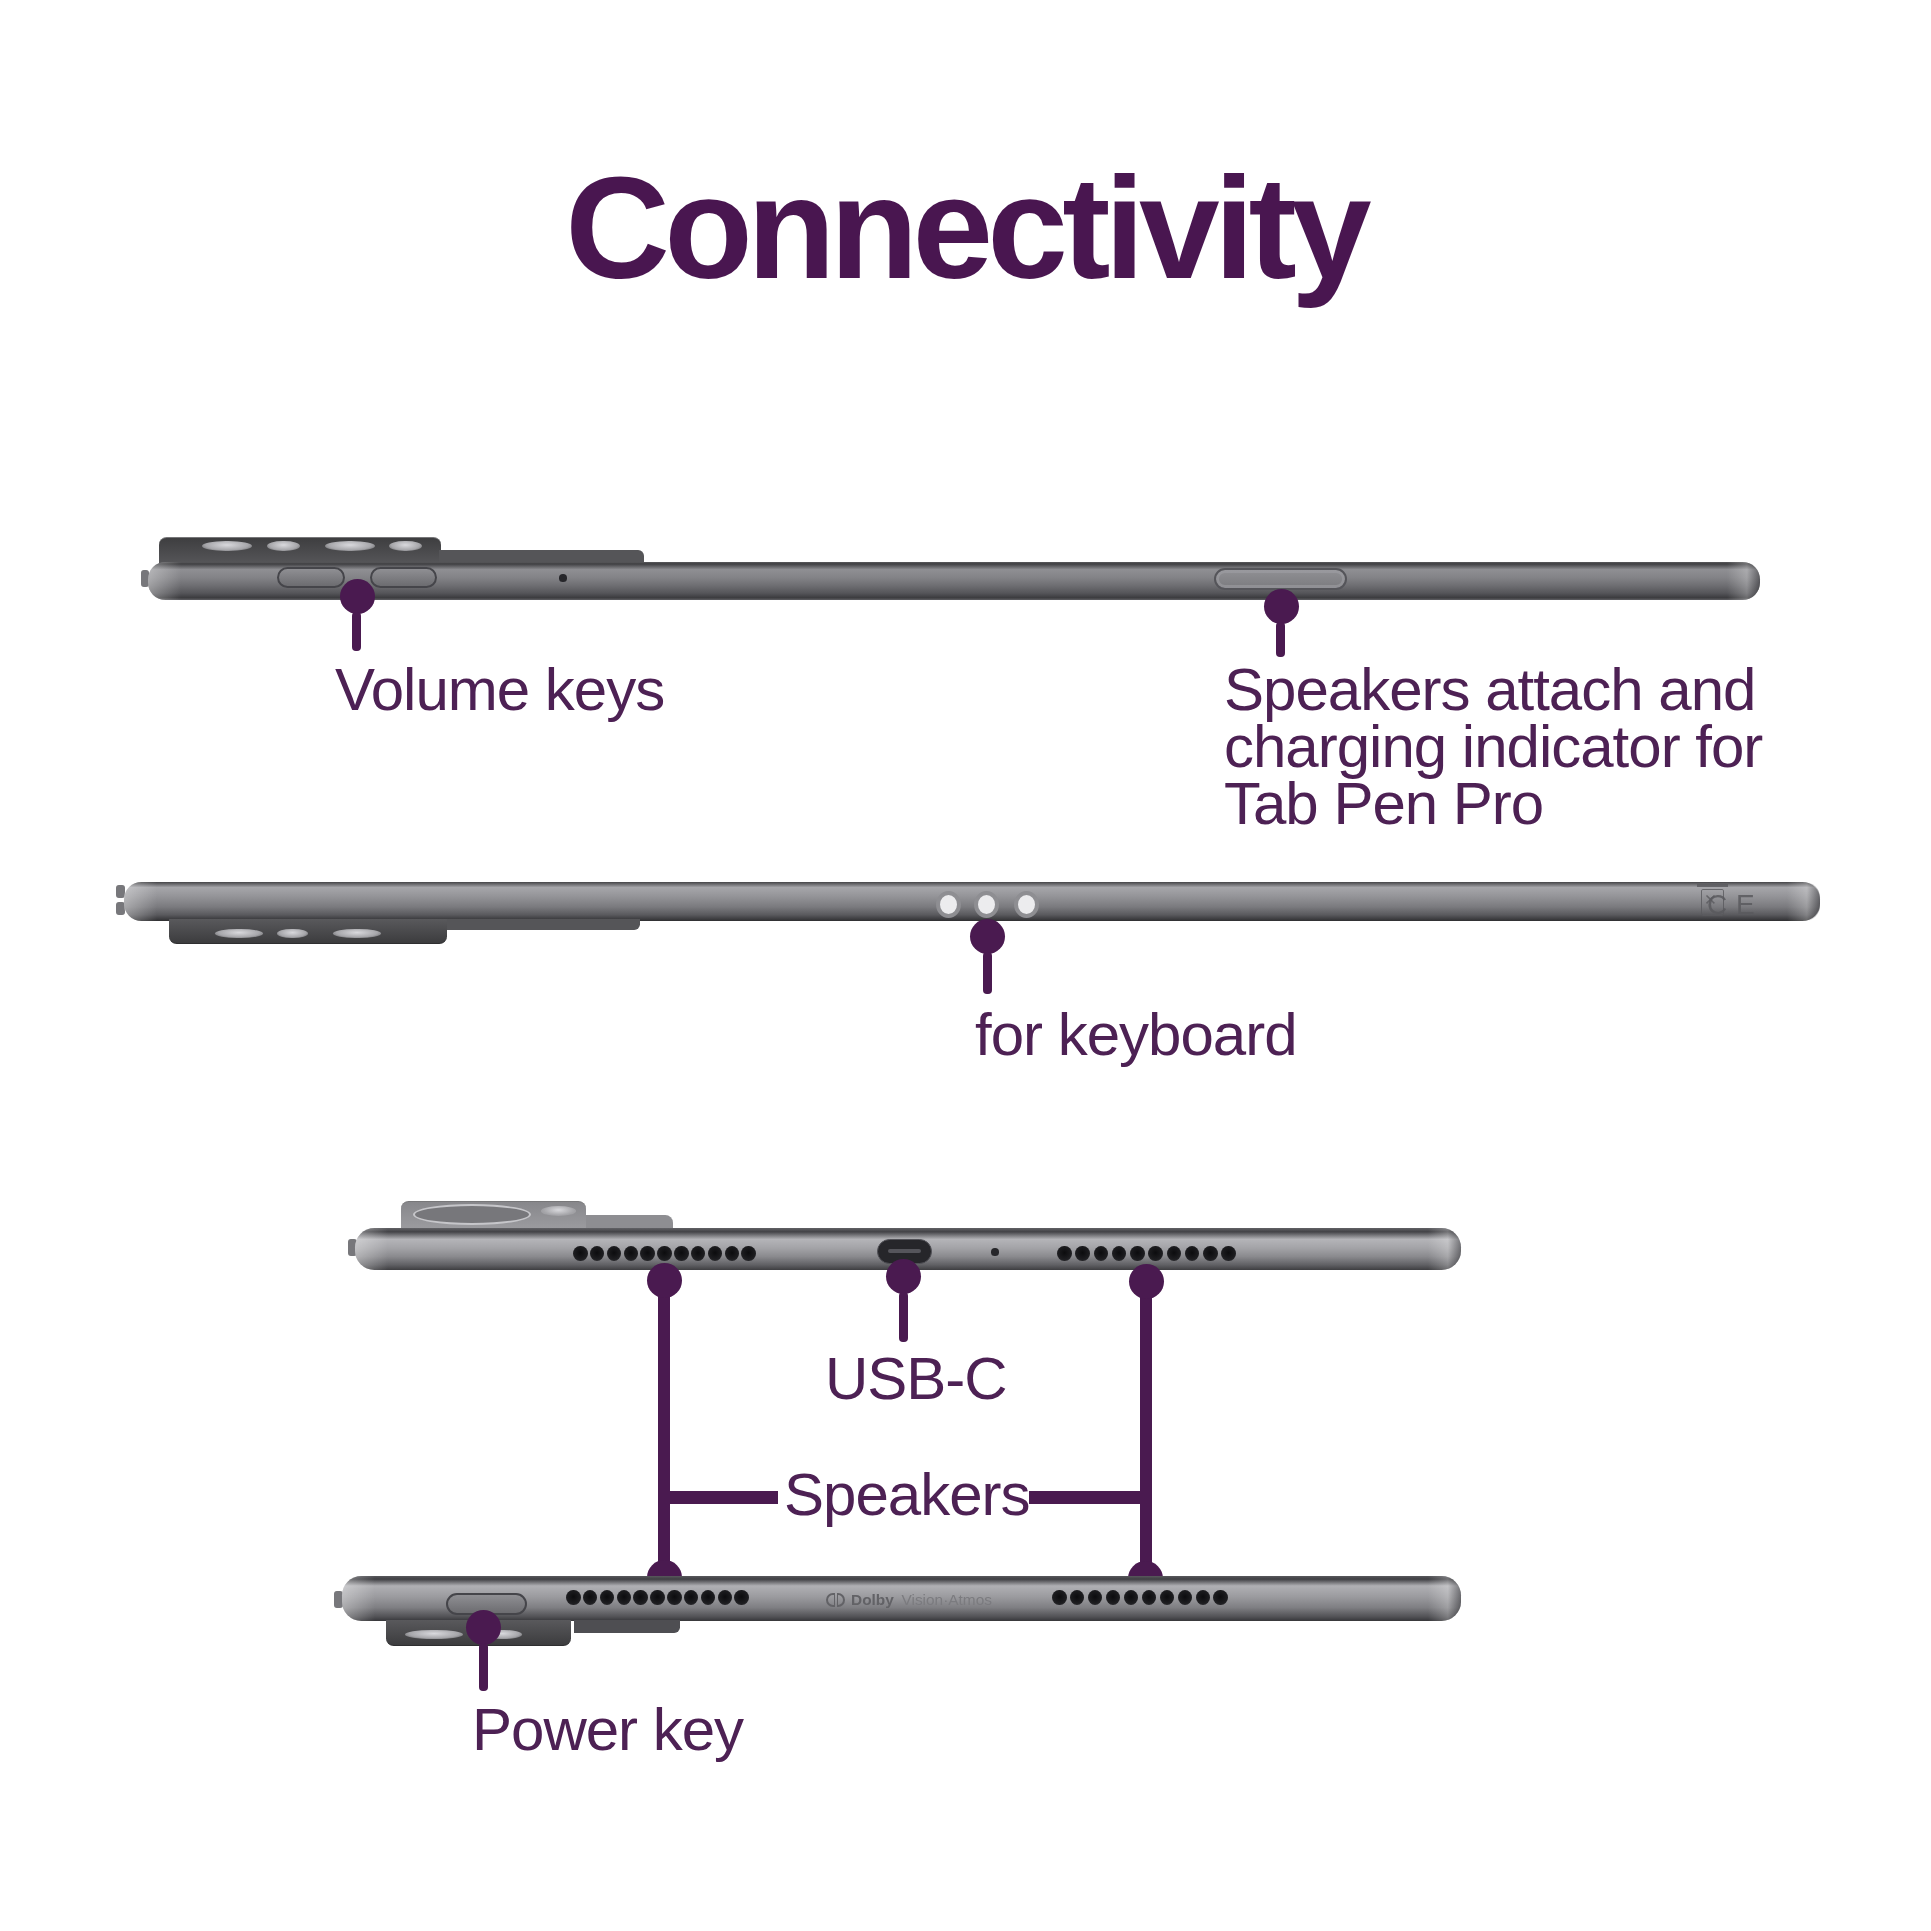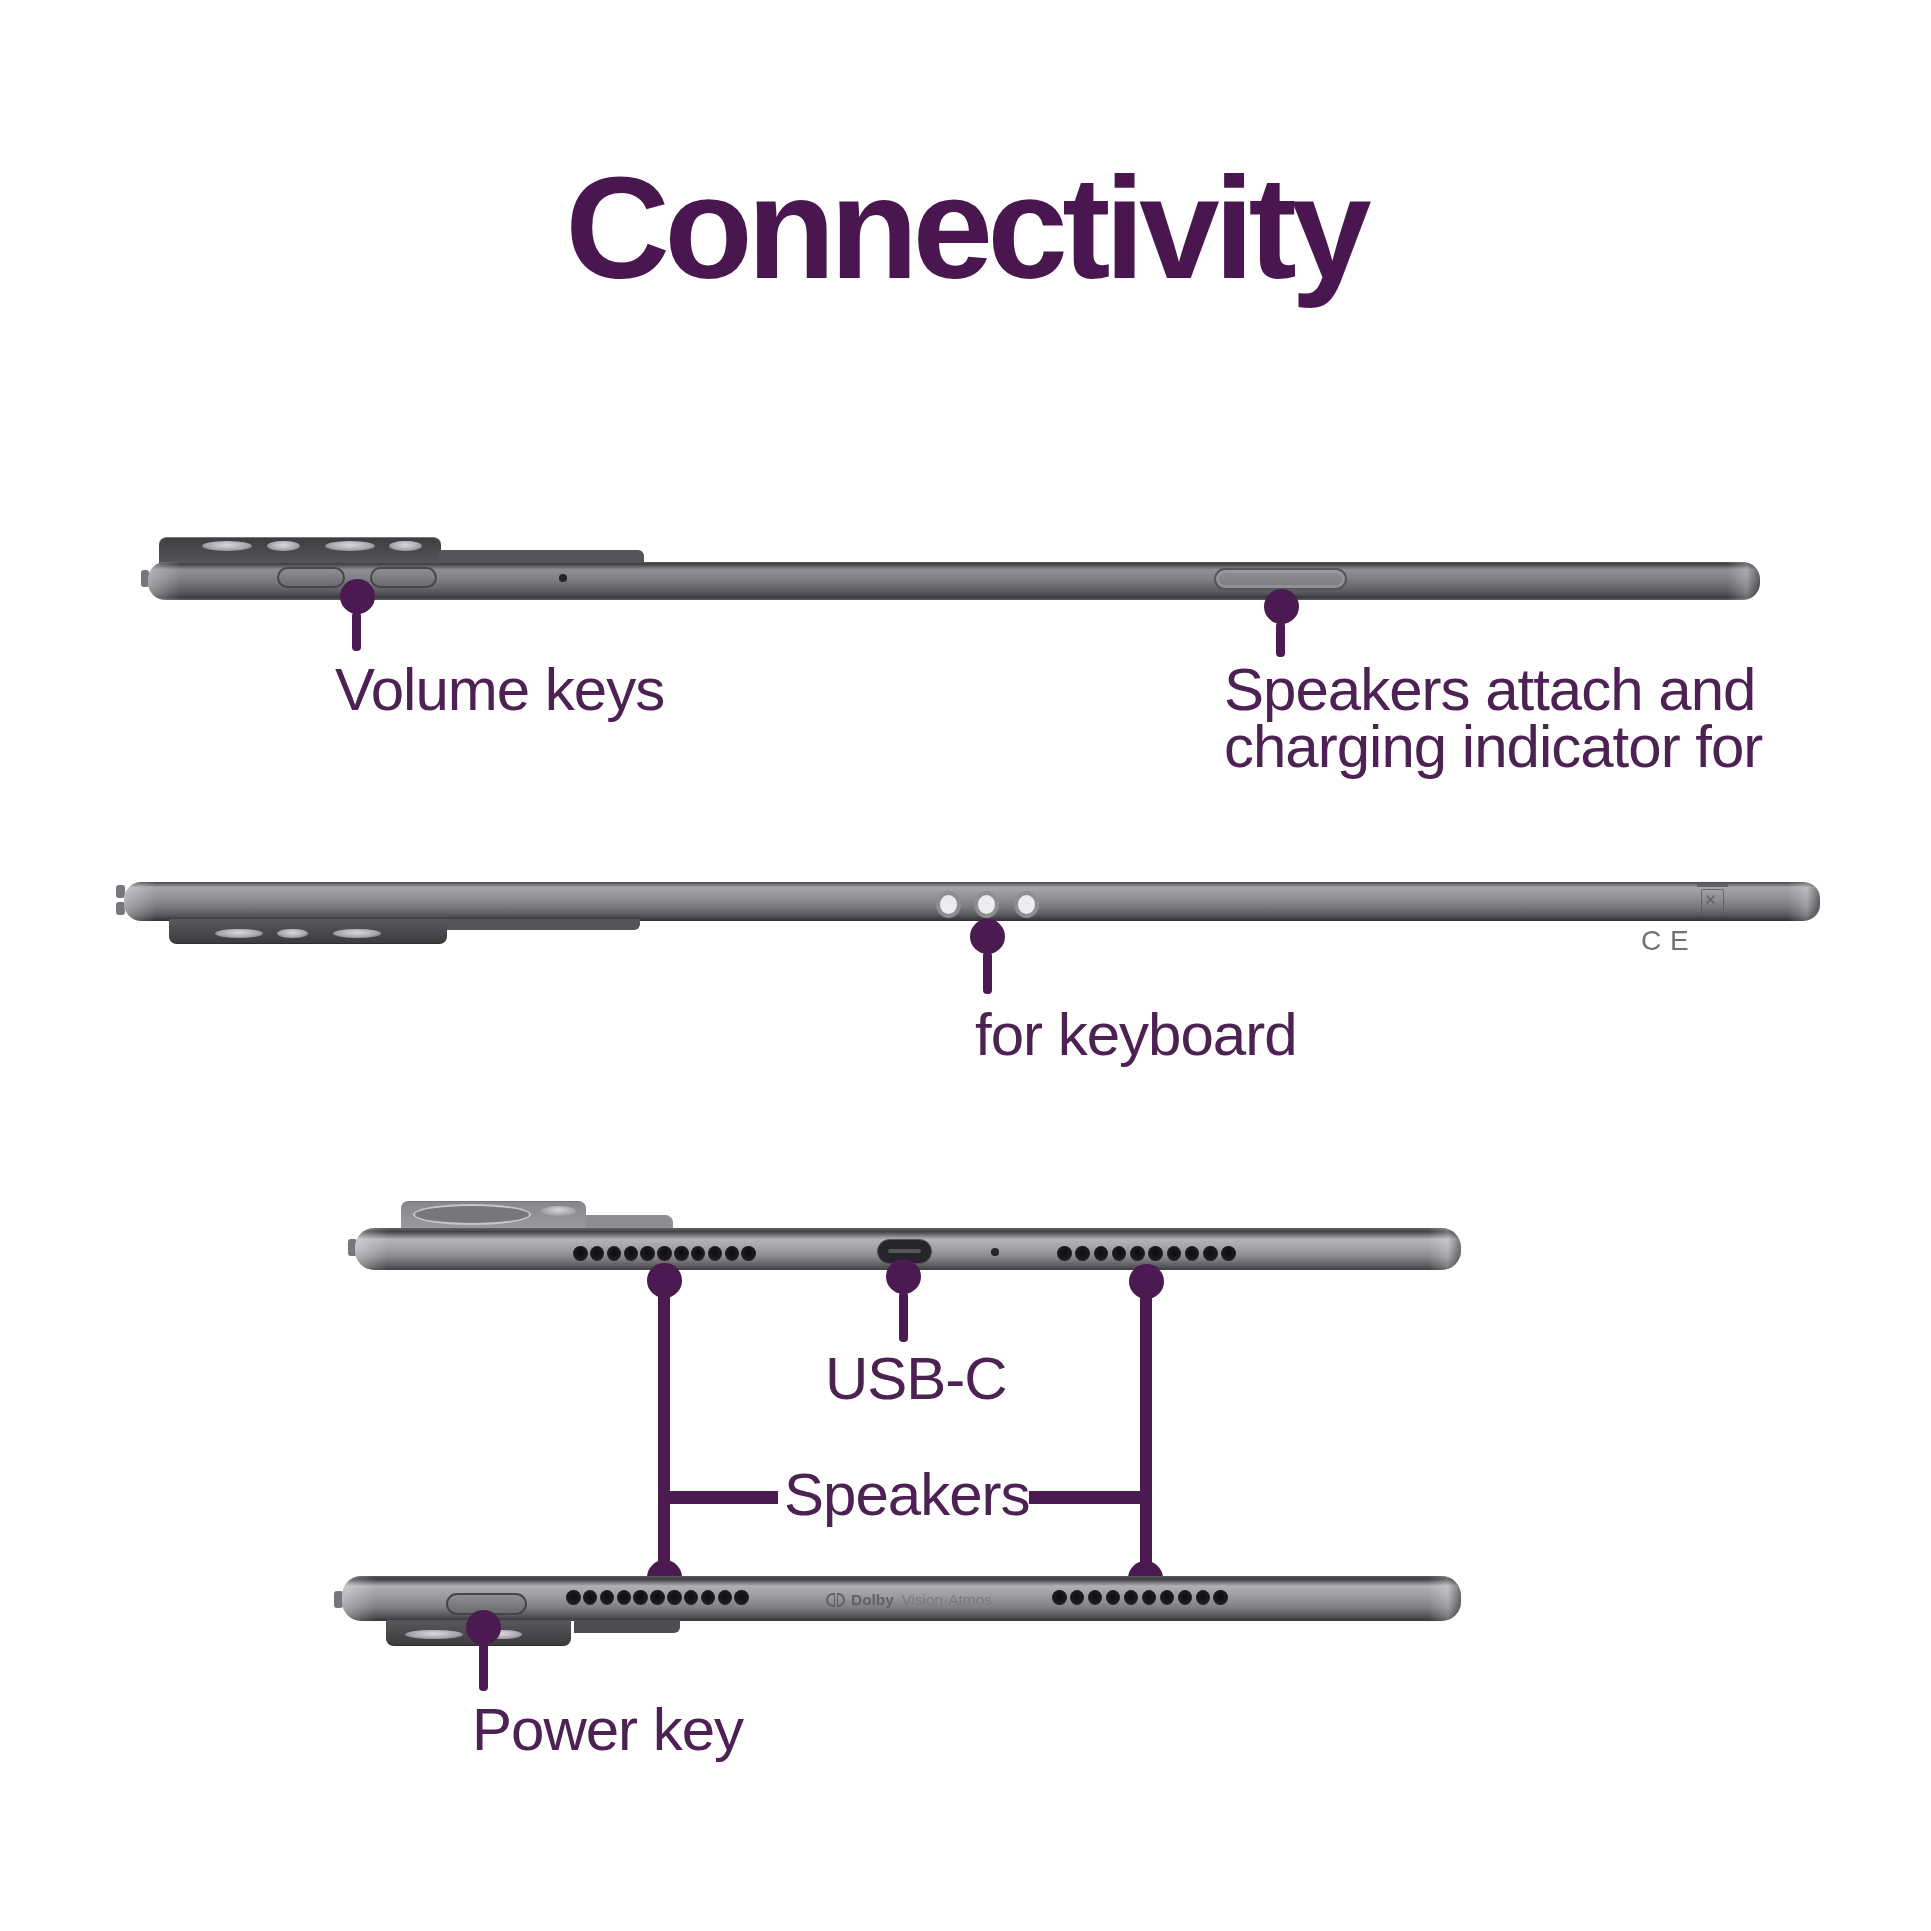--- a/index.html
+++ b/index.html
@@ -101,39 +101,40 @@
     <div class="abs stem" style="left:352px;top:612px;height:39px;"></div>
     <div class="abs label" style="left:335px;top:661px;">Volume keys</div>
   </div>
 
   <div class="abs">
     <div class="abs dot" style="left:1264px;top:589px;"></div>
     <div class="abs stem" style="left:1276px;top:622px;height:35px;"></div>
     <div class="abs" style="left:1224px;top:661px;">
       <div class="label">Speakers attach and</div>
       <div class="label">charging indicator for</div>
+      <div class="label">Tab Pen Pro</div>
     </div>
   </div>
 
   <div class="abs">
     <div class="abs nub" style="left:116px;top:885px;width:8.7px;height:12.6px;"></div>
     <div class="abs nub" style="left:116px;top:902px;width:8.7px;height:12.6px;"></div>
     <div class="abs tabbody t2"></div>
     <div class="abs endcapL" style="left:124px;top:882px;height:39px;border-radius:15.4px 0 0 15.4px;"></div>
     <div class="abs endcapR" style="left:1787px;top:882px;height:39px;border-radius:0 15.4px 15.4px 0;"></div>
     <div class="abs bump bumpBot" style="left:169px;top:919px;width:278px;height:24px;">
       <div class="abs glint" style="left:46px;top:9.7px;width:48px;height:9.7px;"></div>
       <div class="abs glint" style="left:108px;top:9.7px;width:31px;height:9.7px;"></div>
       <div class="abs glint" style="left:164px;top:9.7px;width:48px;height:9.7px;"></div>
     </div>
     <div class="abs ledge" style="left:447px;top:919px;width:193px;height:10.6px;border-radius:0 0 5.8px 0;"></div>
     <div class="abs pin" style="left:936px;top:891px;"></div>
     <div class="abs pin" style="left:974px;top:891px;"></div>
     <div class="abs pin" style="left:1014px;top:891px;"></div>
-    <div class="abs ce" style="left:1641px;top:889px;margin-top:36px;">CE</div>
+    <div class="abs ce" style="left:1707px;top:889px;">CE</div>
     <div class="abs weee" style="left:1701px;top:889px;"></div>
   </div>
 
   <div class="abs">
     <div class="abs dot" style="left:970px;top:919px;"></div>
     <div class="abs stem" style="left:983px;top:952px;height:42px;"></div>
     <div class="abs" style="left:975px;top:1006px;">
       <div class="label">for keyboard</div>
     </div>
   </div>

